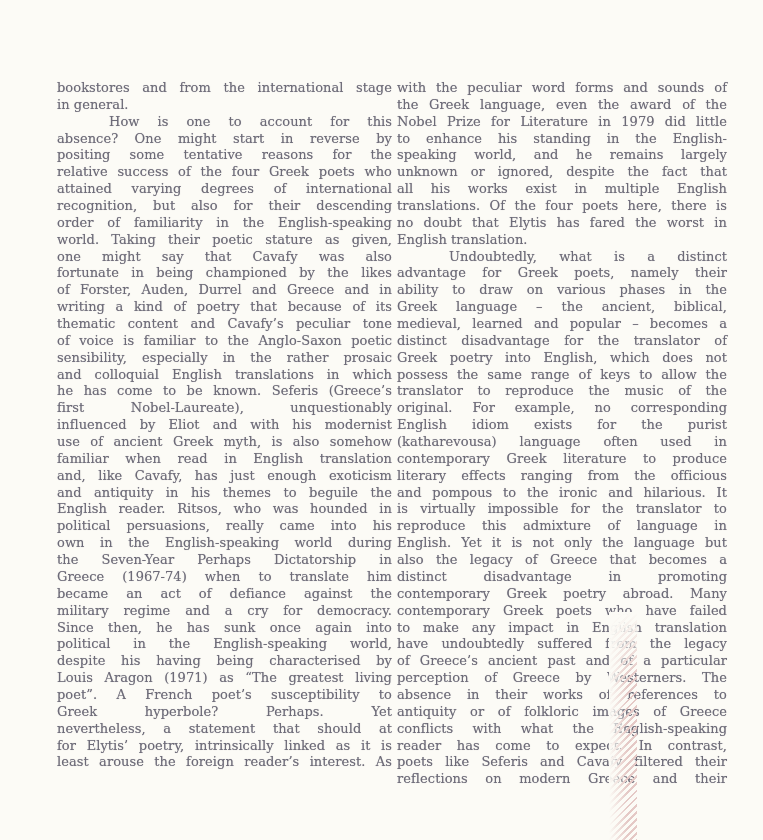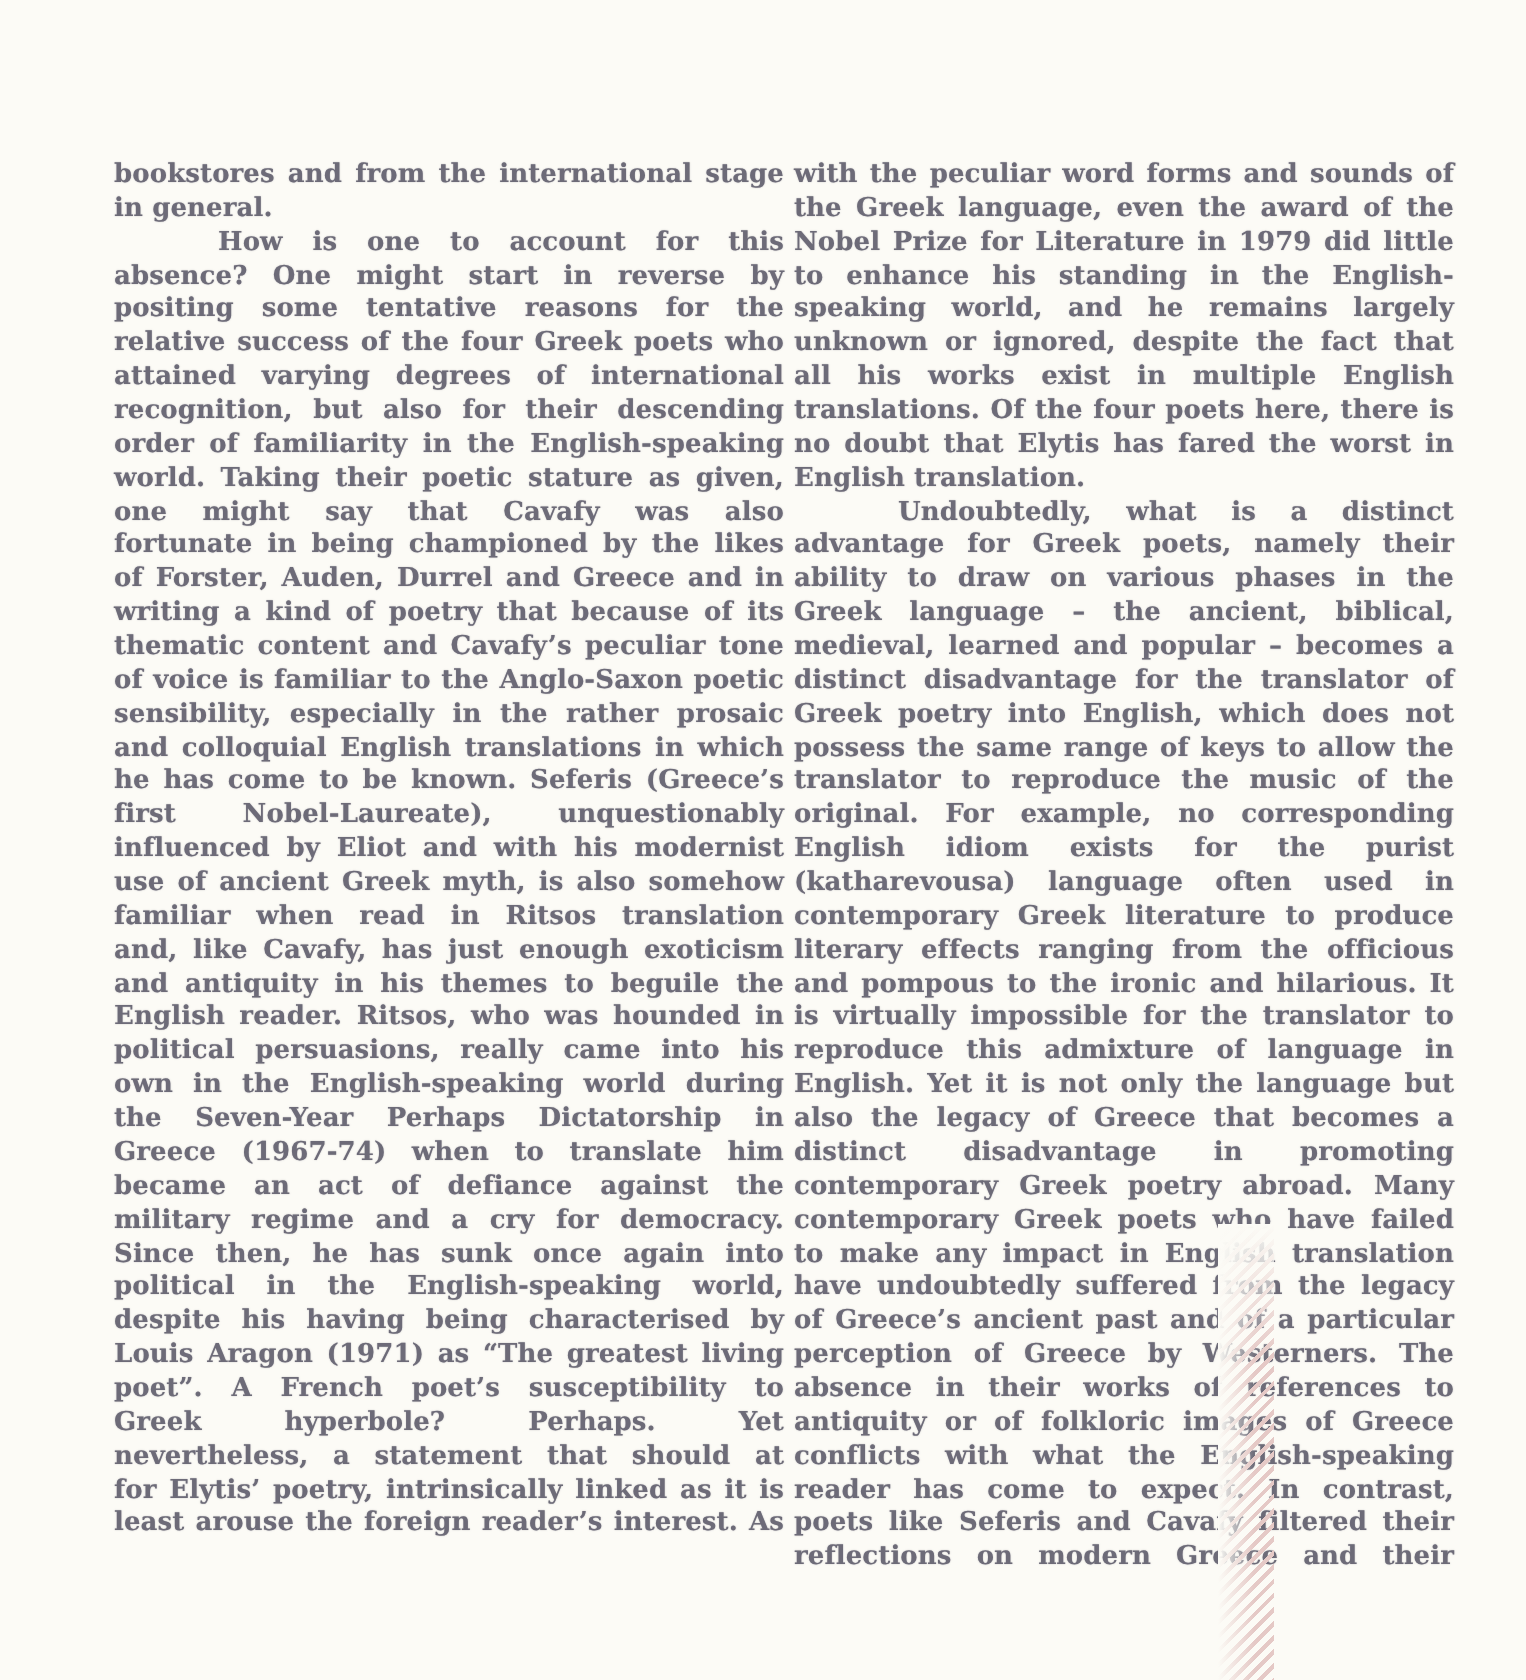--- a/index.html
+++ b/index.html
@@ -10,21 +10,20 @@
     width: 763px;
     height: 840px;
     overflow: hidden;
     background: var(--paper, #fcfbf6);
   }
   .page {
     position: relative;
     width: 637px;
     height: 840px;
     background: var(--paper, #fcfbf6);
-    font-weight: bold;
   }
   .text-column {
     position: absolute;
     top: 80px;
   }
   .col-left {
     left: 57px;
     width: 335px;
   }
   .col-right {
@@ -87,21 +86,21 @@
       <div class="line">of Forster, Auden, Durrel and Greece and in</div>
       <div class="line">writing a kind of poetry that because of its</div>
       <div class="line">thematic content and Cavafy’s peculiar tone</div>
       <div class="line">of voice is familiar to the Anglo-Saxon poetic</div>
       <div class="line">sensibility, especially in the rather prosaic</div>
       <div class="line">and colloquial English translations in which</div>
       <div class="line">he has come to be known. Seferis (Greece’s</div>
       <div class="line">first Nobel-Laureate), unquestionably</div>
       <div class="line">influenced by Eliot and with his modernist</div>
       <div class="line">use of ancient Greek myth, is also somehow</div>
-      <div class="line">familiar when read in Ritsos translation</div>
+      <div class="line">familiar when read in English translation</div>
       <div class="line">and, like Cavafy, has just enough exoticism</div>
       <div class="line">and antiquity in his themes to beguile the</div>
       <div class="line">English reader. Ritsos, who was hounded in</div>
       <div class="line">political persuasions, really came into his</div>
       <div class="line">own in the English-speaking world during</div>
       <div class="line">the Seven-Year Perhaps Dictatorship in</div>
       <div class="line">Greece (1967-74) when to translate him</div>
       <div class="line">became an act of defiance against the</div>
       <div class="line">military regime and a cry for democracy.</div>
       <div class="line">Since then, he has sunk once again into</div>

